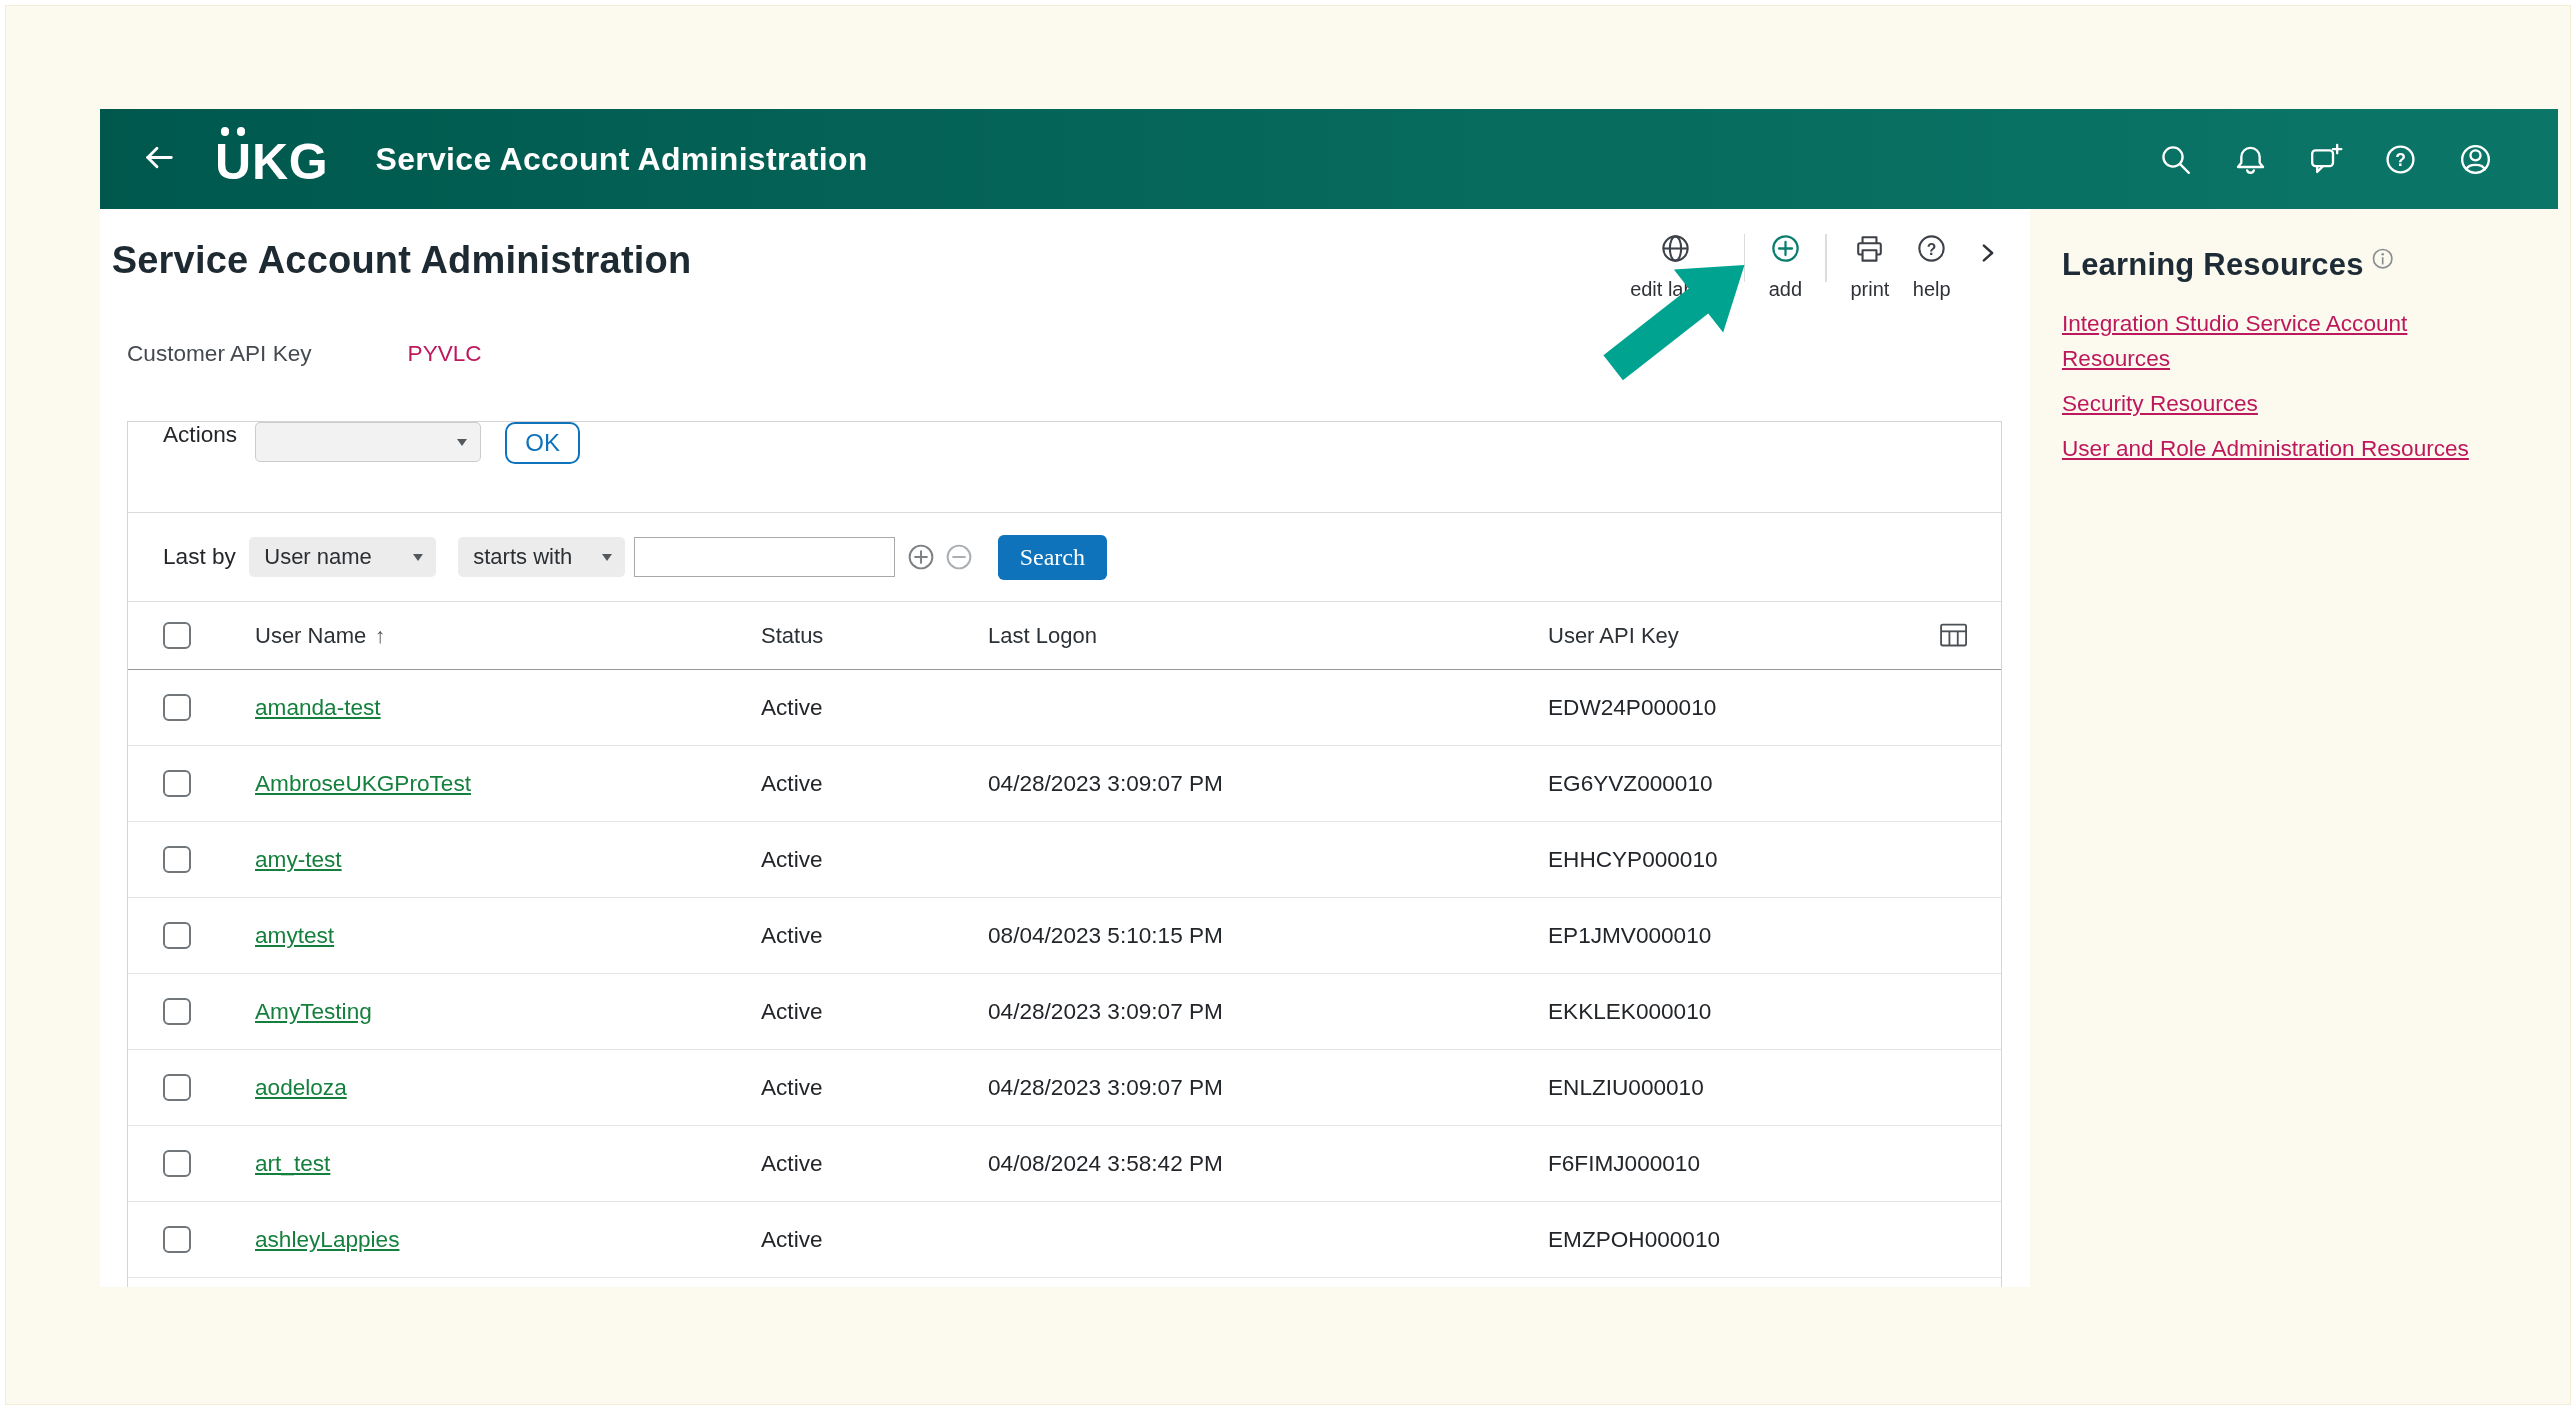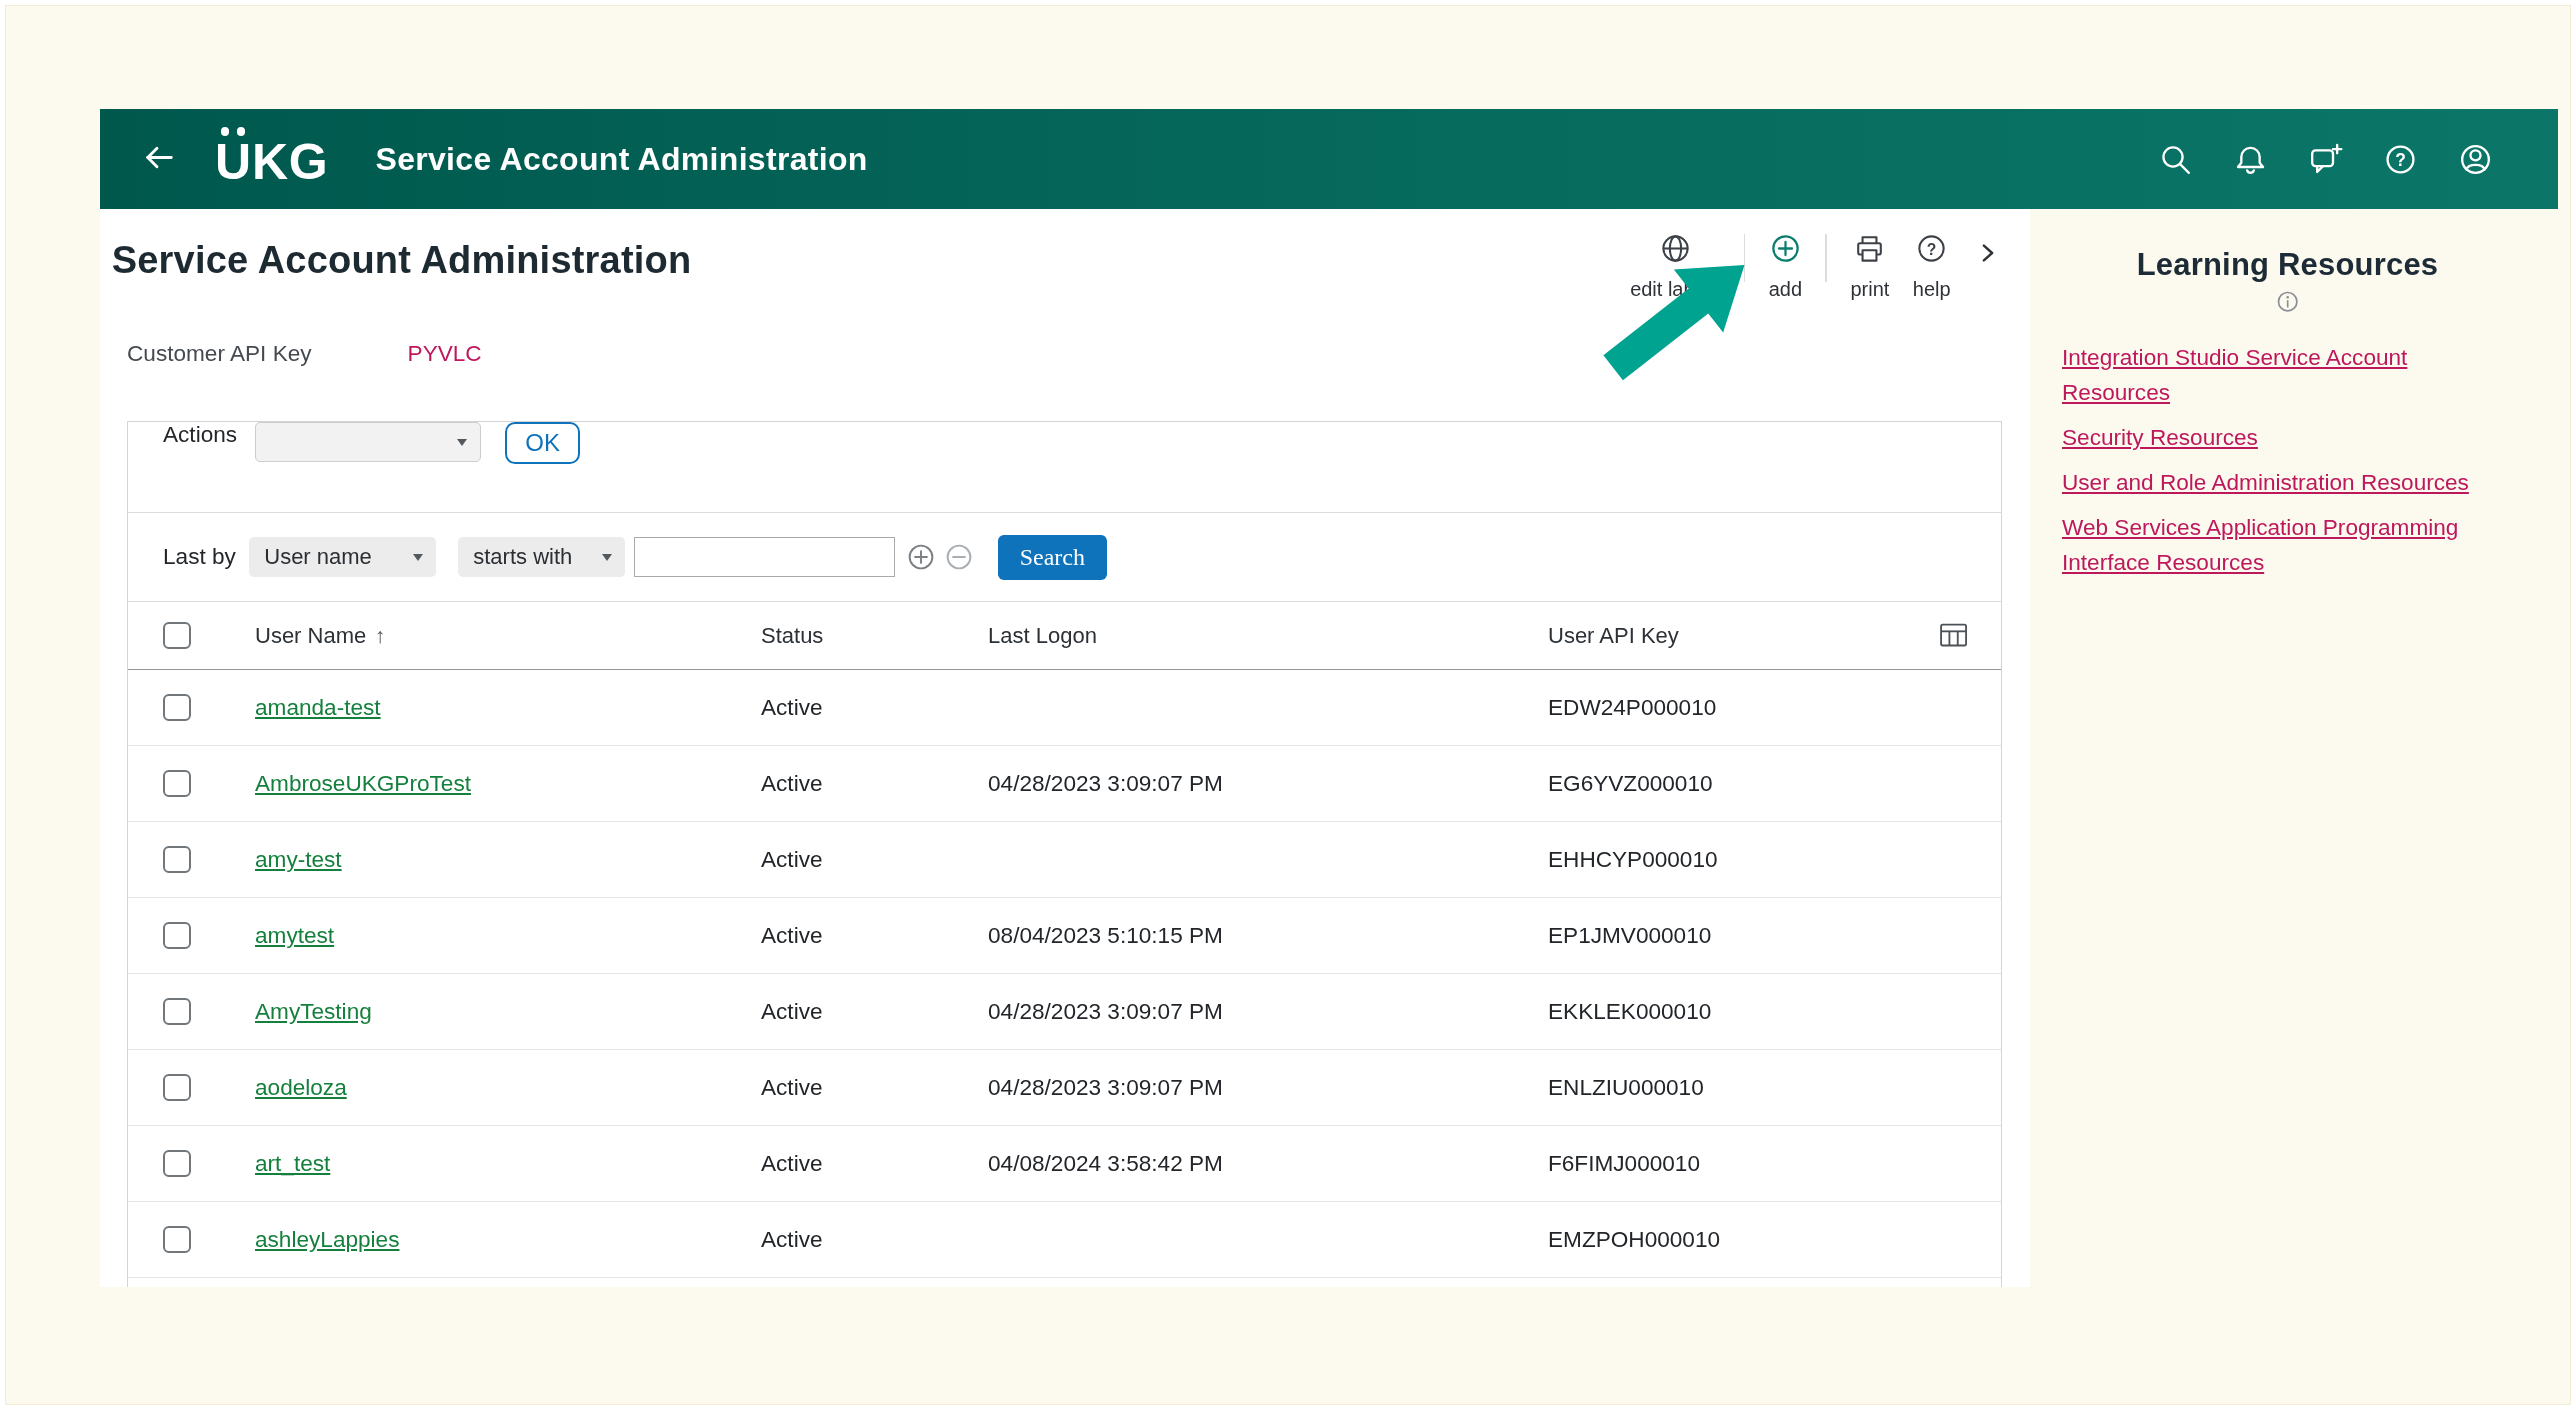--- a/index.html
+++ b/index.html
@@ -74,21 +74,21 @@
   .c-check { padding-left:35px; }
   .checkbox { display:block; width:27.6px; height:27.6px; border:2.1px solid #71767b; border-radius:5.8px;
     background:#ffffff; cursor:pointer; }
   .c-user { display:flex; align-items:center; }
   .sort { font-size:21px; color:#4c5257; margin-left:8.4px; }
   .user-link { color:#15803d; text-decoration:underline; cursor:pointer; }
   .grid-icon { position:absolute; right:32px; top:20px; cursor:pointer; }
 
   
   .learning { position:absolute; left:2062px; top:247px; width:451px; z-index:2; }
-  .learning-title-row { display:flex; align-items:center; gap:7px;flex-direction:column; }
+  .learning-title-row { display:flex; gap:7px; }
   .learning-title-row h2 { font-size:31px; font-weight:700; color:#1d2b36; letter-spacing:0.2px; }
   .learn-link { display:block; font-size:22.6px; line-height:1.55; color:#be185d;
     text-decoration:underline; margin-bottom:10px; cursor:pointer; }
   .learn-links { margin-top:23.4px; }
 </style>
 </head>
 <body>
 
 <div class="frame"></div>
 <div class="content-bg"></div>
@@ -370,16 +370,15 @@
         <circle cx="14" cy="14" r="11"></circle>
         <line x1="14" y1="13" x2="14" y2="20" stroke-linecap="round"></line>
         <circle cx="14" cy="8.6" r="1.5" fill="#8a8f94" stroke="none"></circle>
       </svg>
     </span>
   </div>
   <div class="learn-links">
     <a class="learn-link">Integration Studio Service Account Resources</a>
     <a class="learn-link">Security Resources</a>
     <a class="learn-link">User and Role Administration Resources</a>
-    <a class="learn-link">Web Services Application Programming Interface Resources</a>
   </div>
 </aside>
 
 
 </body></html>

